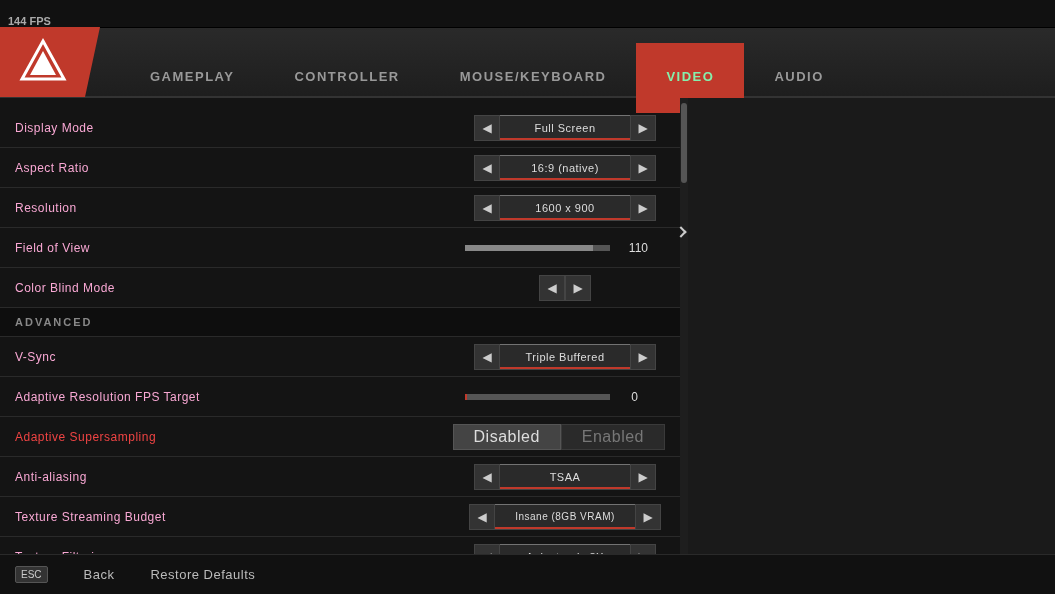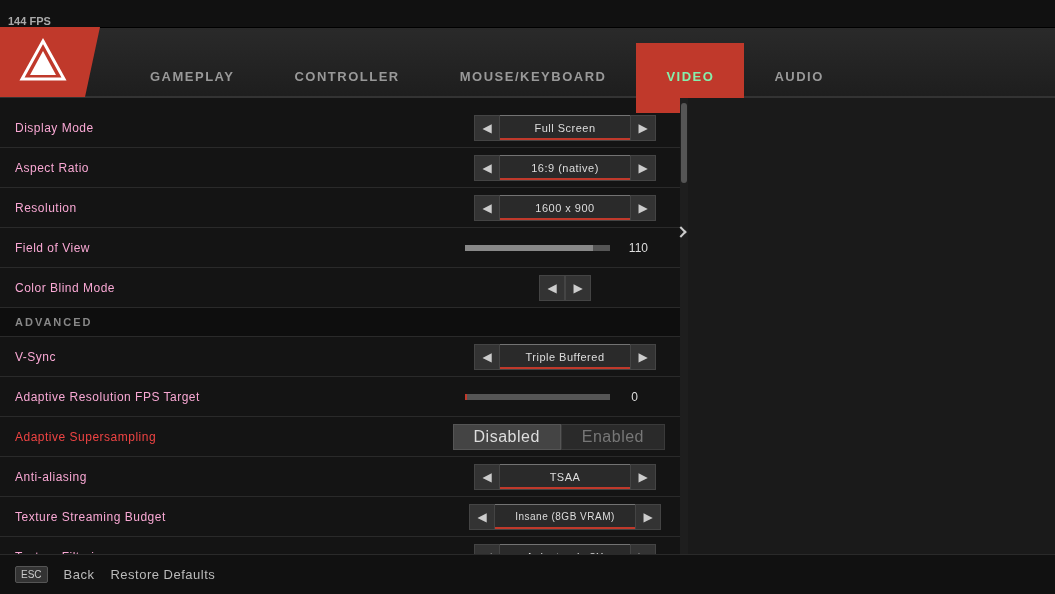--- a/index.html
+++ b/index.html
@@ -310,21 +310,21 @@
       border-radius: 3px;
     }
 
     
     .bottom-bar {
       height: 40px;
       background: #111;
       display: flex;
       align-items: center;
       padding: 0 15px;
-      gap: 16px;
+      gap: 36px;
       border-top: 1px solid #2a2a2a;
     }
 
     .esc-key {
       background: #333;
       color: #ccc;
       font-size: 10px;
       padding: 2px 5px;
       border: 1px solid #555;
       border-radius: 2px;

